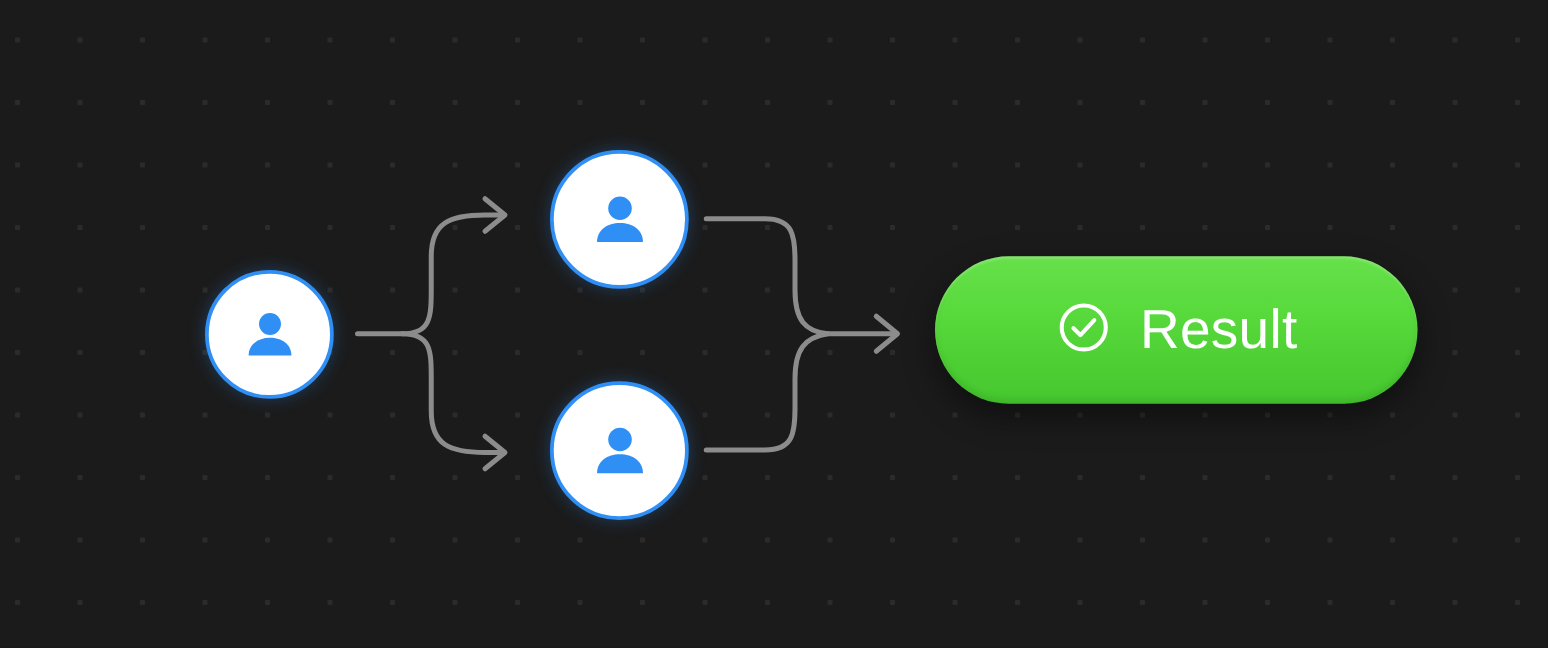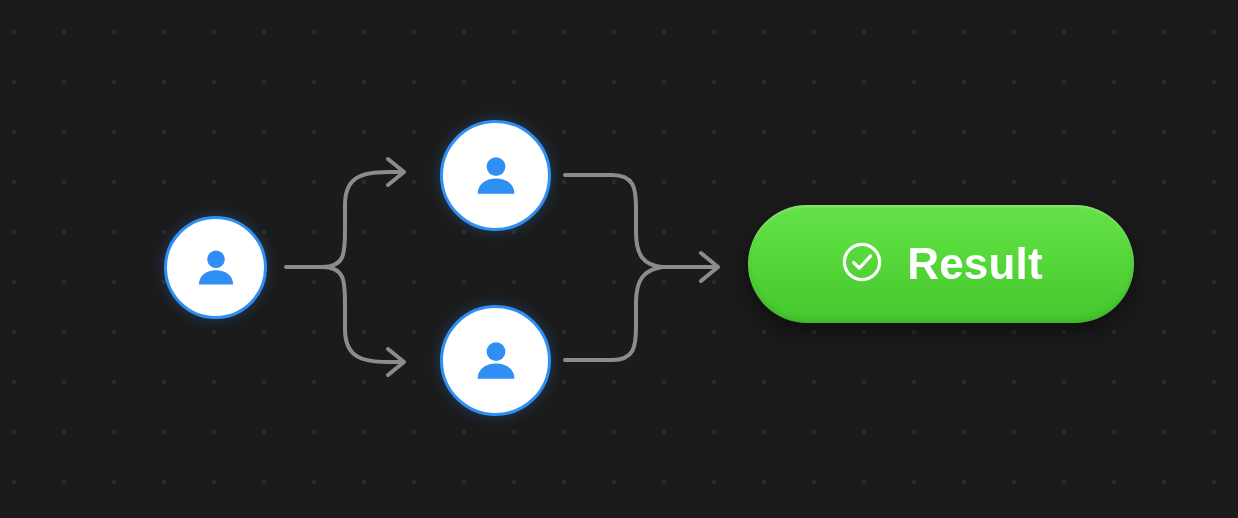--- a/index.html
+++ b/index.html
@@ -51,21 +51,21 @@
     display:flex;
     align-items:center;
     justify-content:center;
     gap:22px;
     cursor:pointer;
   }
   #result-pill .check-icon { flex:0 0 auto; display:block; }
   #result-pill .pill-label {
     color:#ffffff;
     font-size:44px;
-    font-weight:700;
+    font-weight:400;
     letter-spacing:0.2px;
     line-height:1;
     white-space:nowrap;
   }
 </style>
 </head>
 <body>
 
 <div id="canvas">
 

